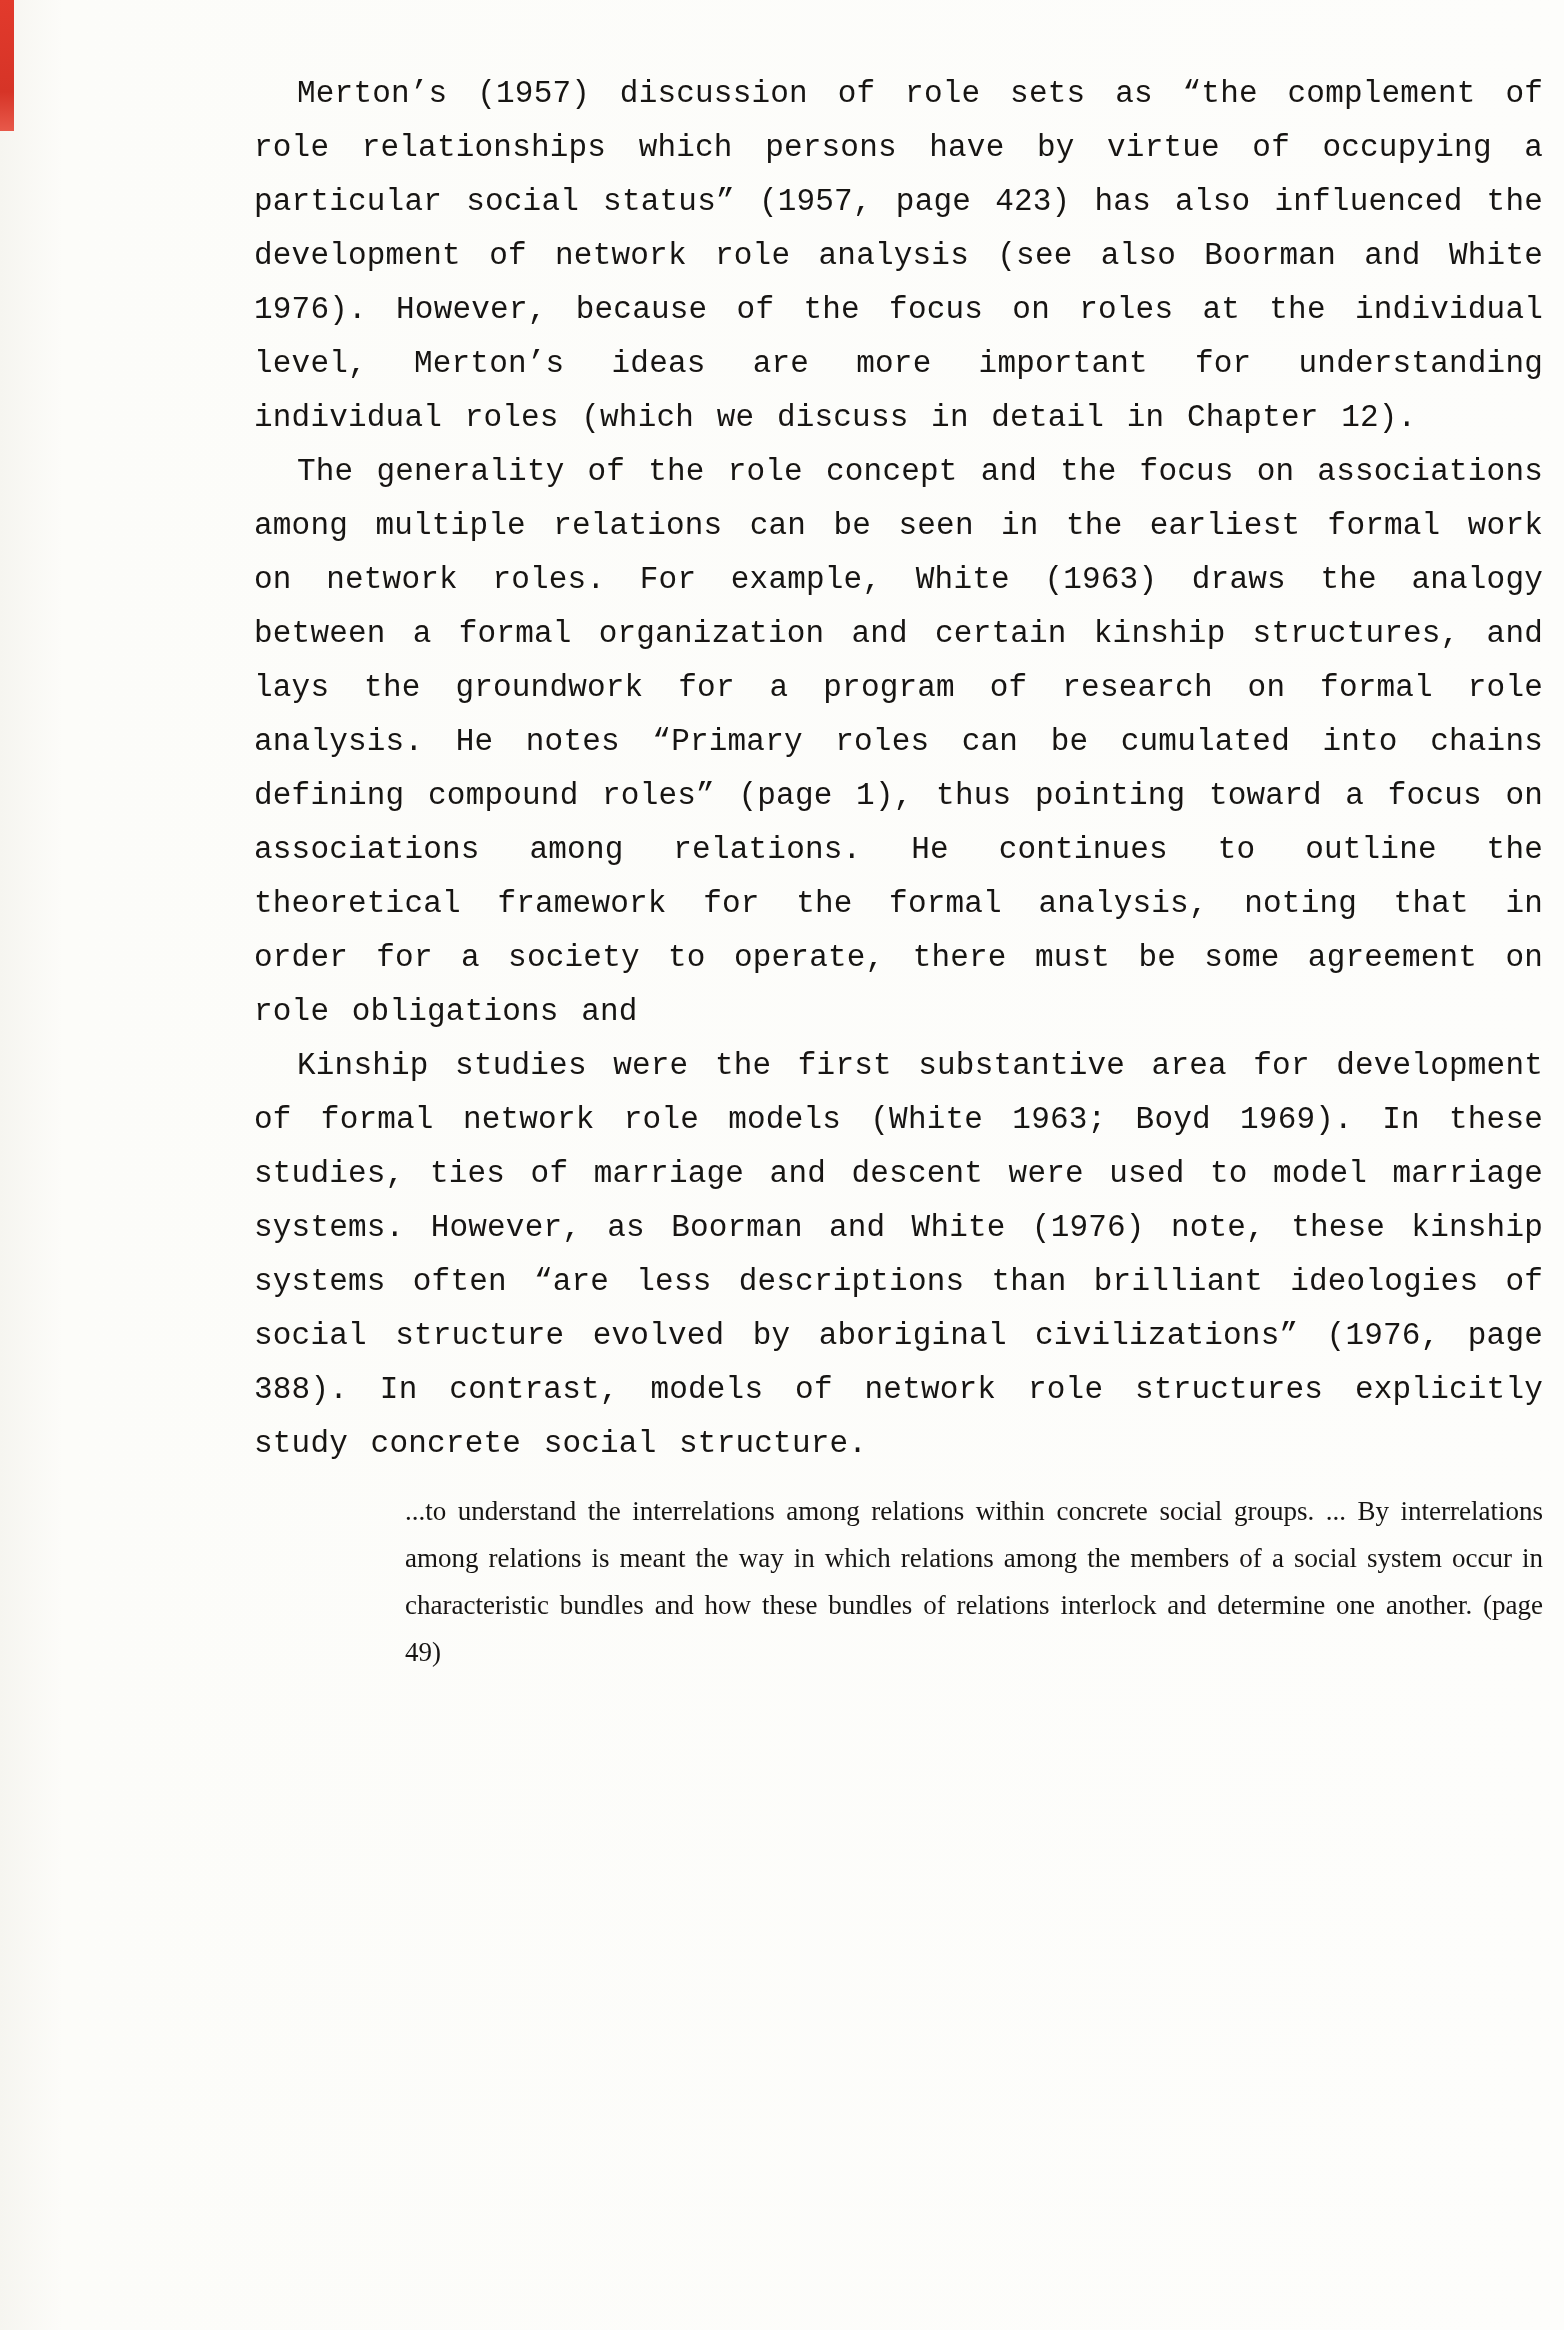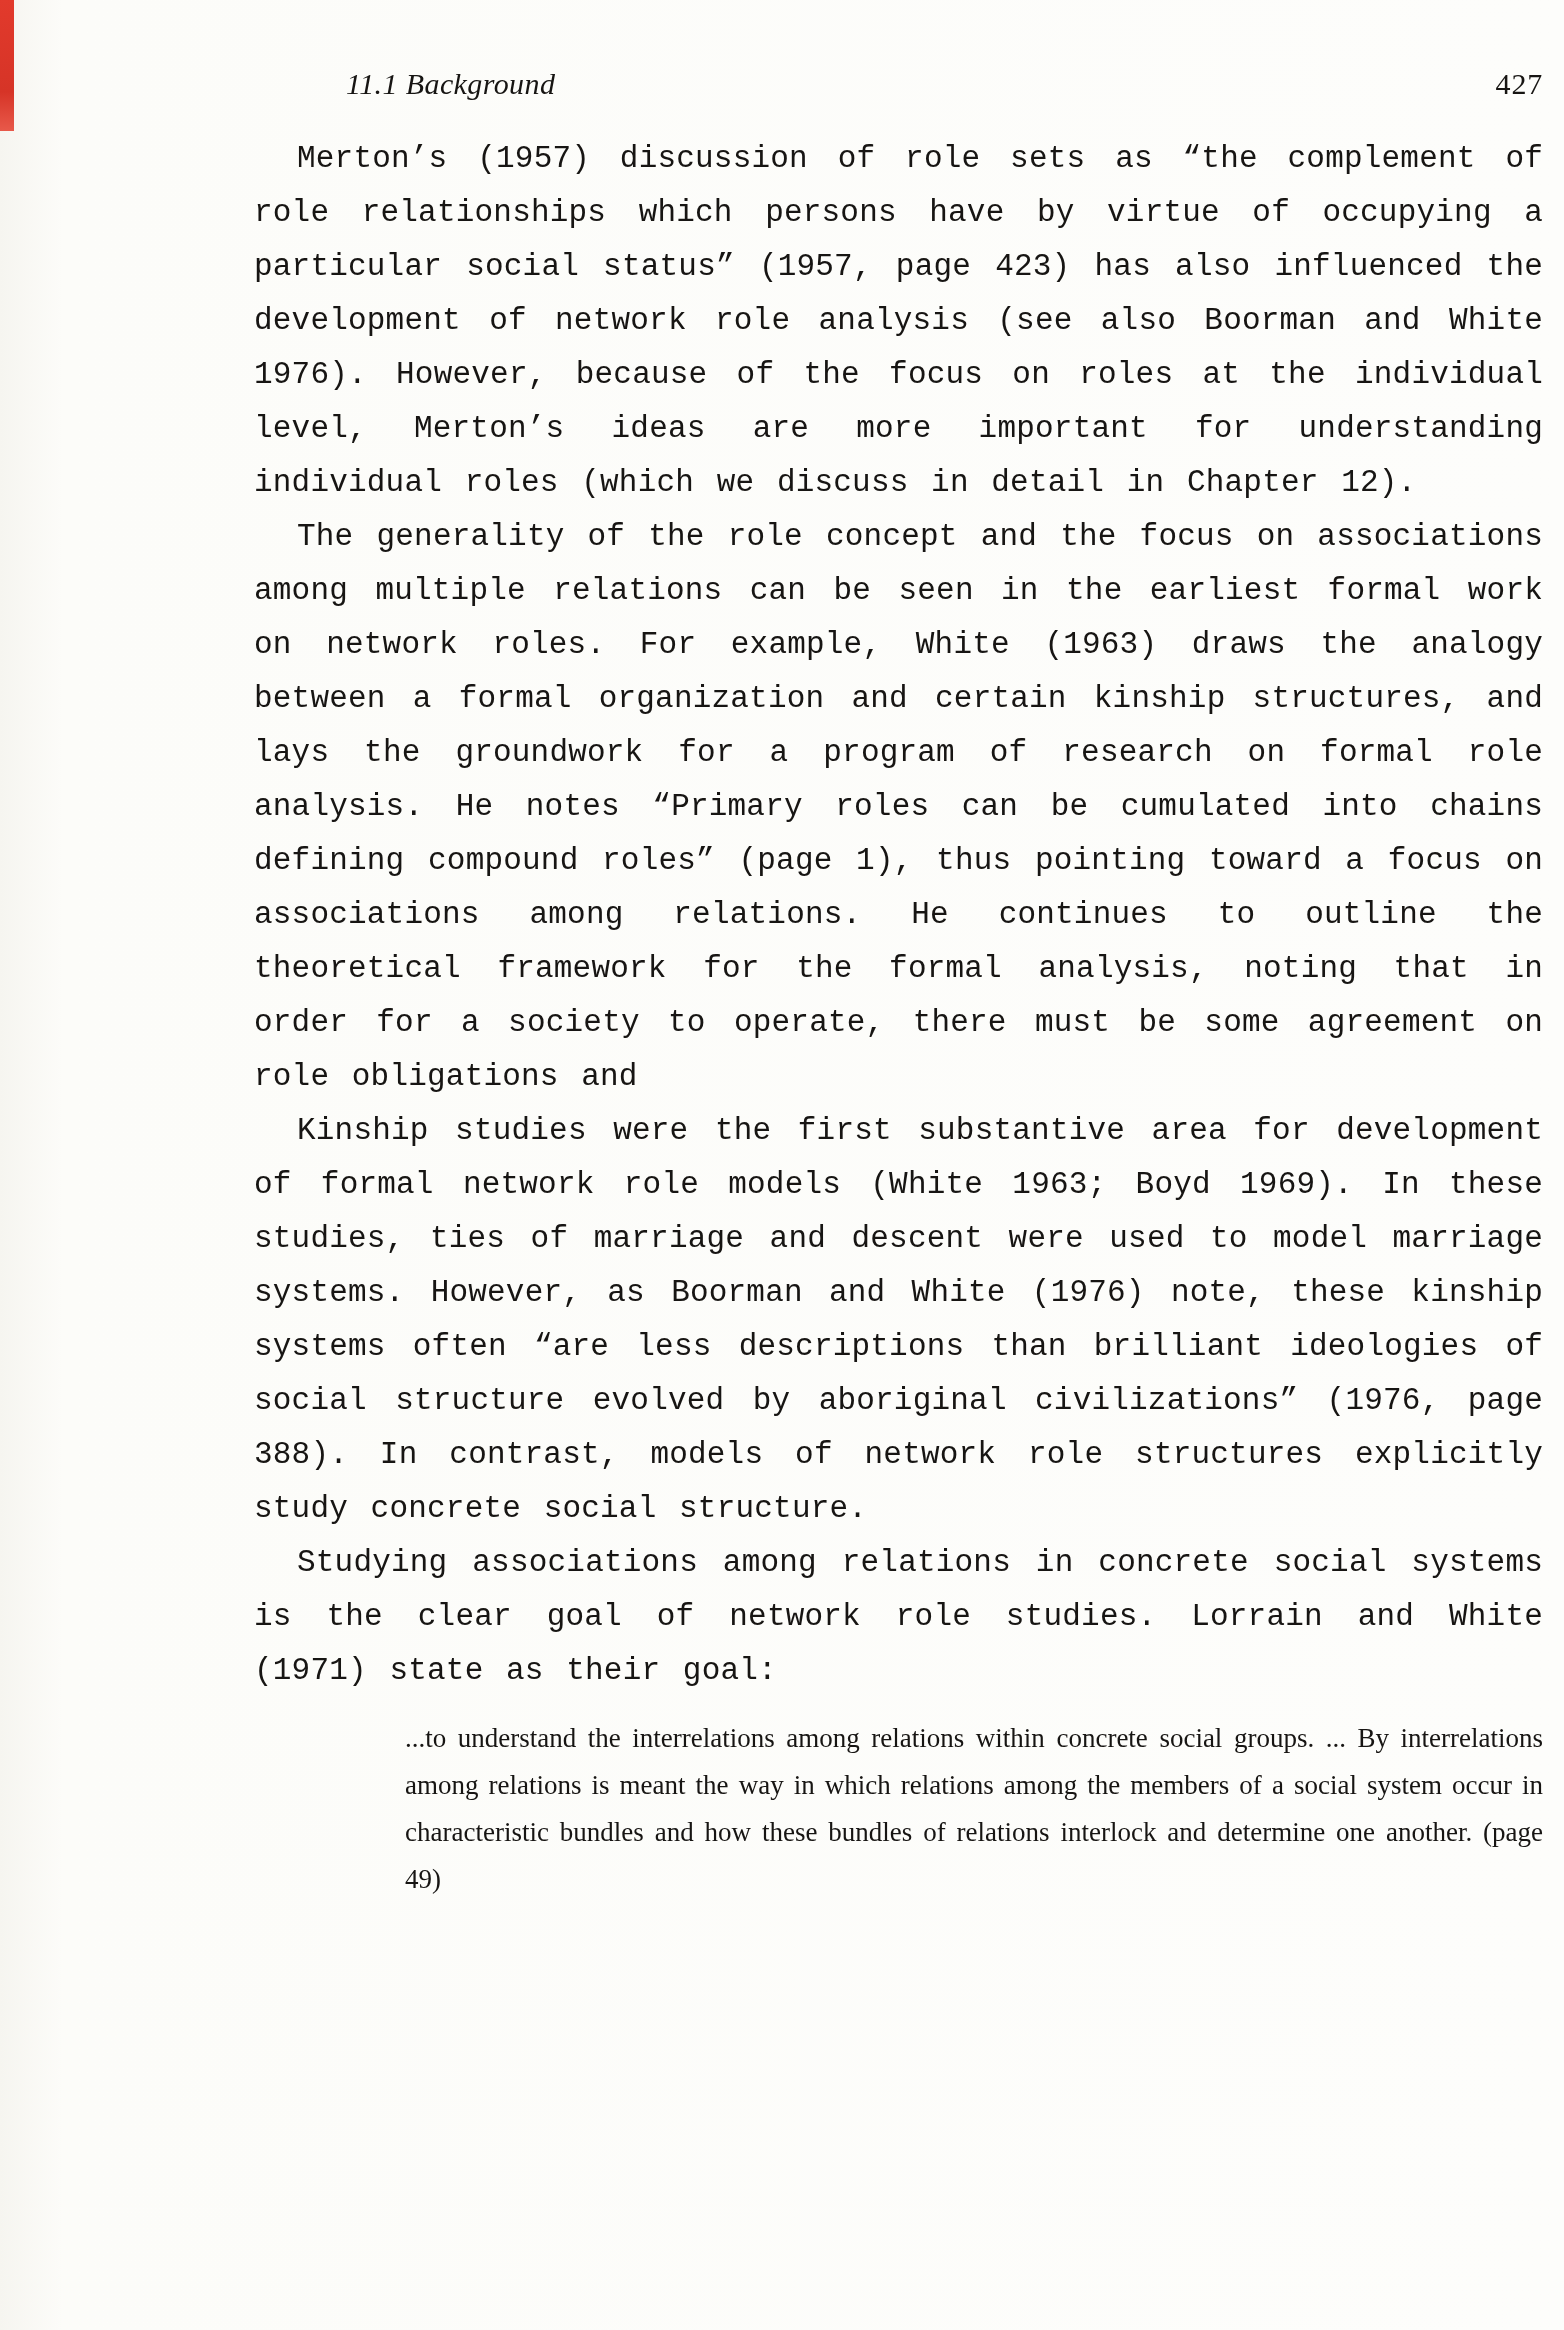--- a/index.html
+++ b/index.html
@@ -67,36 +67,31 @@
 </style>
 </head>
 <body>
 
 <div class="page">
 
   <div class="scan-mark"></div>
 
   <div class="content">
 
-    <div class="running-head">
-      <span class="section-title">11.1 Background</span>
-      <span class="page-number">427</span>
-    </div>
 
     <div class="body-text">
 
 
       <p class="para indent">Merton’s (1957) discussion of role sets as “the complement of role relationships which persons have by virtue of occupying a particular social status” (1957, page 423) has also influenced the development of network role analysis (see also Boorman and White 1976). However, because of the focus on roles at the individual level, Merton’s ideas are more important for understanding individual roles (which we discuss in detail in Chapter 12).</p>
 
       <p class="para indent">The generality of the role concept and the focus on associations among multiple relations can be seen in the earliest formal work on network roles. For example, White (1963) draws the analogy between a formal organization and certain kinship structures, and lays the groundwork for a program of research on formal role analysis. He notes “Primary roles can be cumulated into chains defining compound roles” (page 1), thus pointing toward a focus on associations among relations. He continues to outline the theoretical framework for the formal analysis, noting that in order for a society to operate, there must be some agreement on role obligations and</p>
 
 
 
       <p class="para indent">Kinship studies were the first substantive area for development of formal network role models (White 1963; Boyd 1969). In these studies, ties of marriage and descent were used to model marriage systems. However, as Boorman and White (1976) note, these kinship systems often “are less descriptions than brilliant ideologies of social structure evolved by aboriginal civilizations” (1976, page 388). In contrast, models of network role structures explicitly study concrete social structure.</p>
 
-      <p class="para indent">Studying associations among relations in concrete social systems is the clear goal of network role studies. Lorrain and White (1971) state as their goal:</p>
 
       <blockquote class="quote">...to understand the interrelations among relations within concrete social groups. ... By interrelations among relations is meant the way in which relations among the members of a social system occur in characteristic bundles and how these bundles of relations interlock and determine one another. (page 49)</blockquote>
 
     </div>
   </div>
 </div>
 
 
 </body></html>

